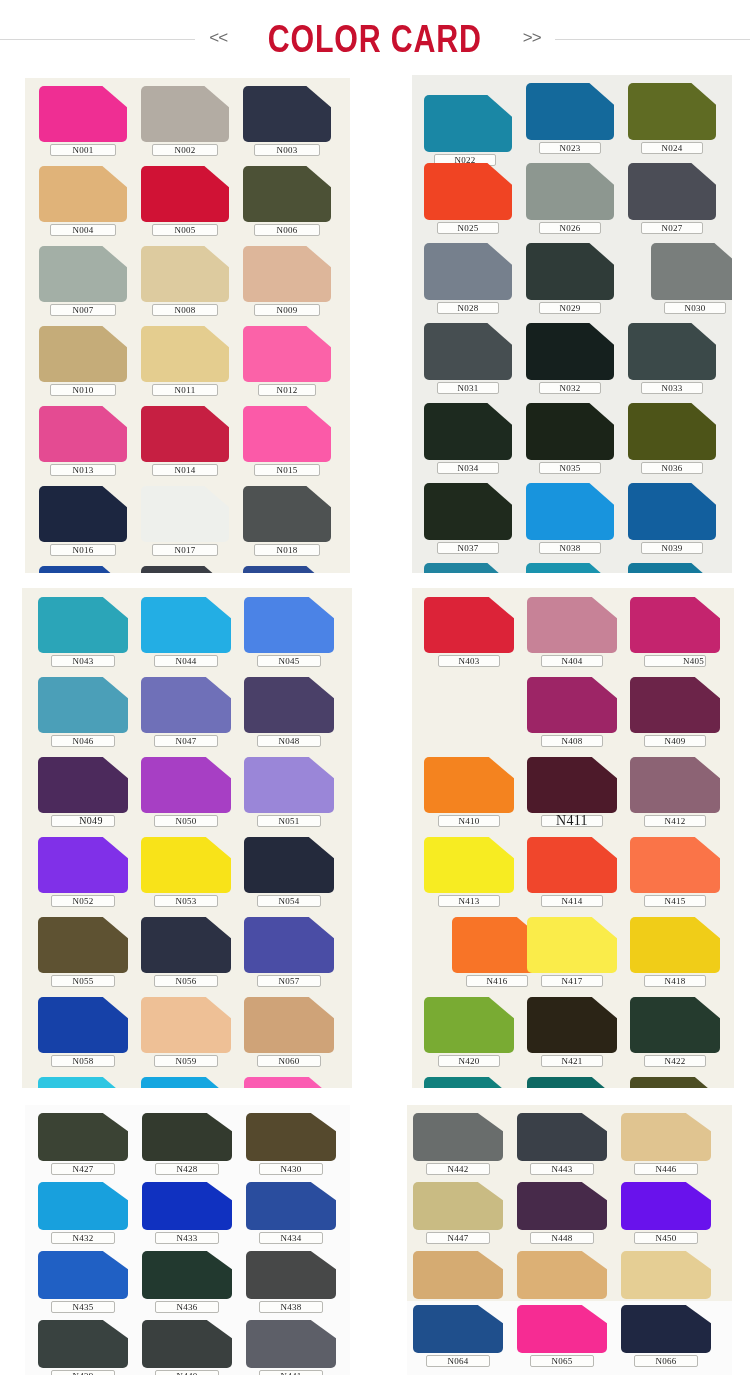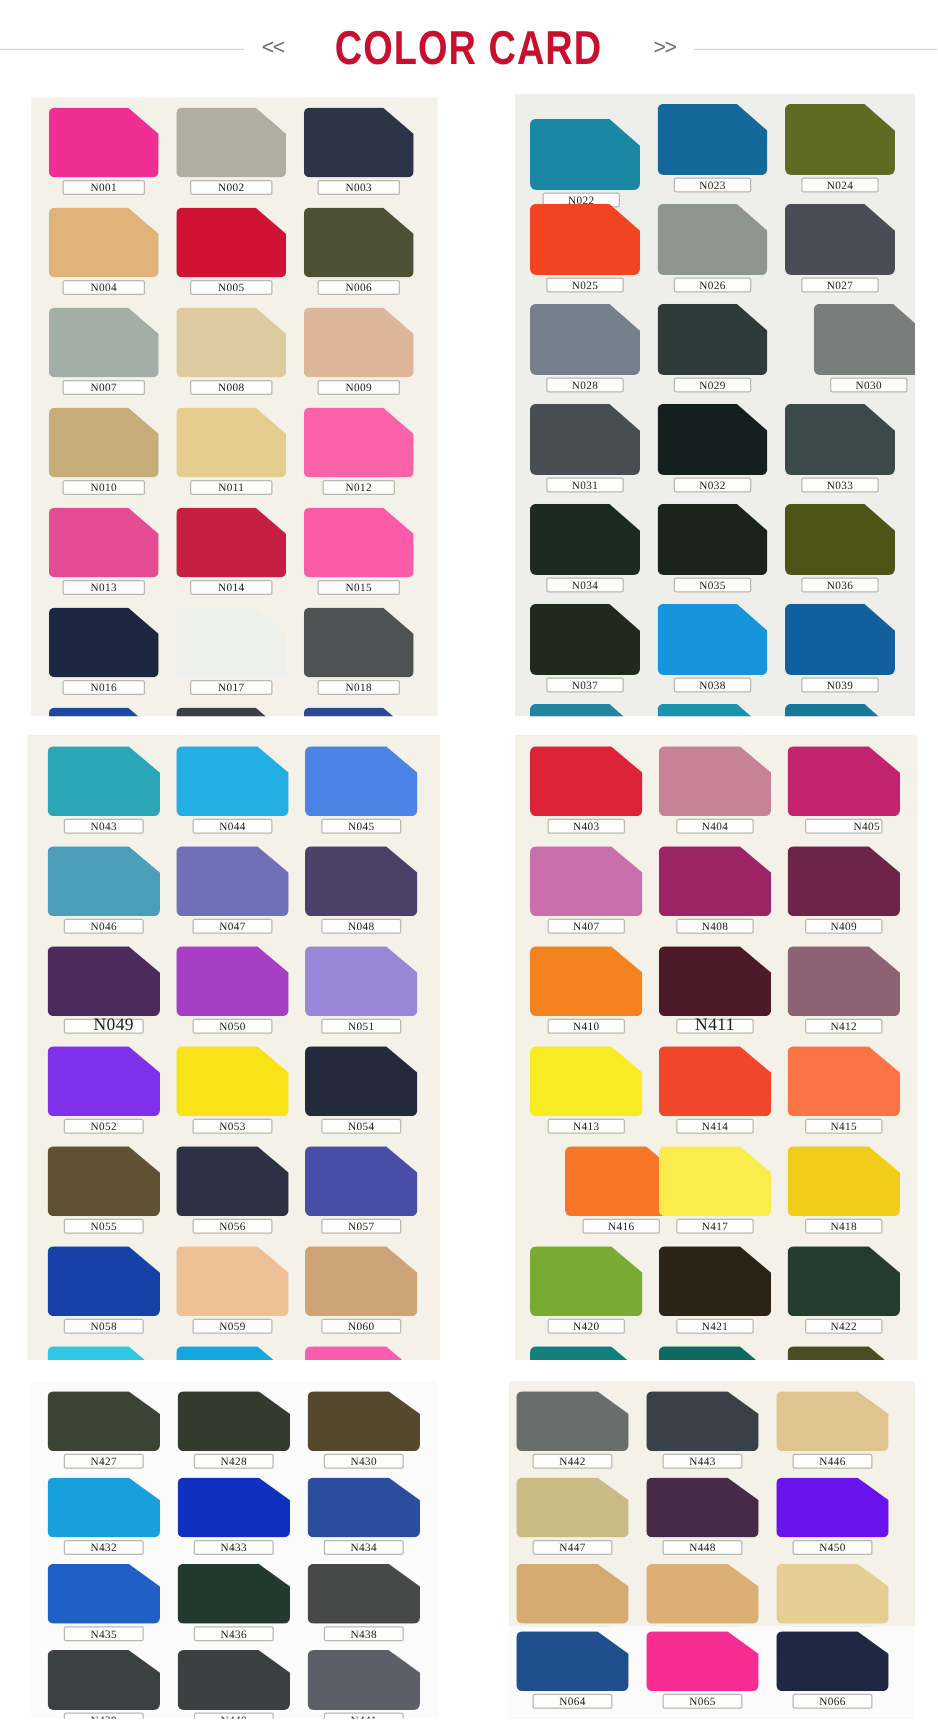--- a/index.html
+++ b/index.html
@@ -368,21 +368,21 @@
       <div class="swatch-wrap" style="position: absolute; left: 222px; top: 89px; width: 90px;">
         <div class="swatch" style="width: 90px; height: 56px;">
           <div class="chip" style="background: rgb(74, 64, 104);"></div>
         </div>
         <div class="label" style="width: 64px; height: 12px; font-size: 9px; line-height: 10px;">N048</div>
       </div>
       <div class="swatch-wrap" style="position: absolute; left: 16px; top: 169px; width: 90px;">
         <div class="swatch" style="width: 90px; height: 56px;">
           <div class="chip" style="background: rgb(76, 42, 92);"></div>
         </div>
-        <div class="label" style="width: 64px; height: 12px; font-size: 14px; line-height: 10px; padding-left: 16px;">N049</div>
+        <div class="label" style="width: 64px; height: 12px; font-size: 10px; line-height: 10px; padding-left: 16px;">N049</div>
       </div>
       <div class="swatch-wrap" style="position: absolute; left: 119px; top: 169px; width: 90px;">
         <div class="swatch" style="width: 90px; height: 56px;">
           <div class="chip" style="background: rgb(167, 63, 196);"></div>
         </div>
         <div class="label" style="width: 64px; height: 12px; font-size: 9px; line-height: 10px;">N050</div>
       </div>
       <div class="swatch-wrap" style="position: absolute; left: 222px; top: 169px; width: 90px;">
         <div class="swatch" style="width: 90px; height: 56px;">
           <div class="chip" style="background: rgb(154, 134, 216);"></div>
@@ -470,26 +470,20 @@
         <div class="swatch" style="width: 90px; height: 56px;">
           <div class="chip" style="background: rgb(199, 130, 151);"></div>
         </div>
         <div class="label" style="width: 62px; height: 12px; font-size: 9px; line-height: 10px;">N404</div>
       </div>
       <div class="swatch-wrap" style="position: absolute; left: 218px; top: 9px; width: 90px;">
         <div class="swatch" style="width: 90px; height: 56px;">
           <div class="chip" style="background: rgb(196, 36, 110);"></div>
         </div>
         <div class="label" style="width: 62px; height: 12px; font-size: 9px; line-height: 10px; padding-left: 37px;">N405</div>
-      </div>
-      <div class="swatch-wrap" style="position: absolute; left: 12px; top: 89px; width: 90px;">
-        <div class="swatch" style="width: 90px; height: 56px;">
-          <div class="chip" style="background: rgb(201, 111, 171);"></div>
-        </div>
-        <div class="label" style="width: 62px; height: 12px; font-size: 9px; line-height: 10px;">N407</div>
       </div>
       <div class="swatch-wrap" style="position: absolute; left: 115px; top: 89px; width: 90px;">
         <div class="swatch" style="width: 90px; height: 56px;">
           <div class="chip" style="background: rgb(157, 37, 102);"></div>
         </div>
         <div class="label" style="width: 62px; height: 12px; font-size: 9px; line-height: 10px;">N408</div>
       </div>
       <div class="swatch-wrap" style="position: absolute; left: 218px; top: 89px; width: 90px;">
         <div class="swatch" style="width: 90px; height: 56px;">
           <div class="chip" style="background: rgb(108, 36, 73);"></div>

